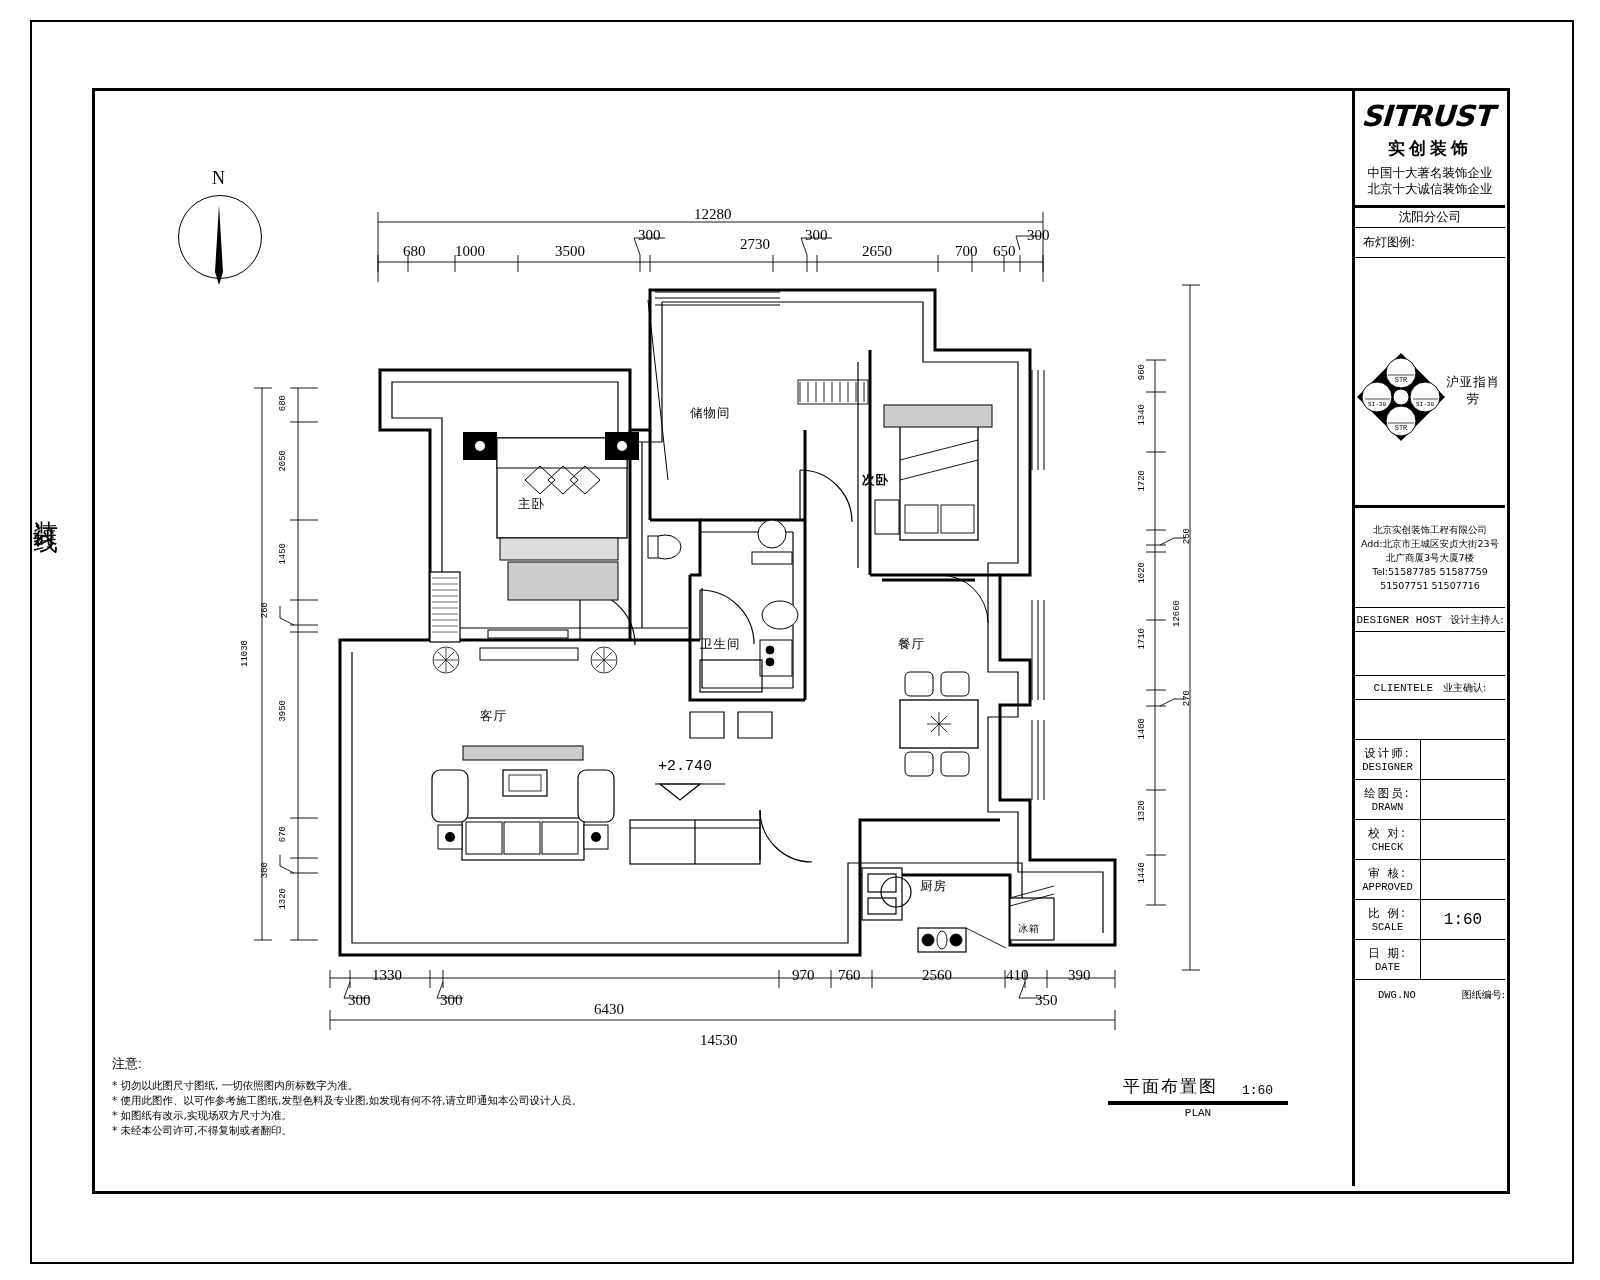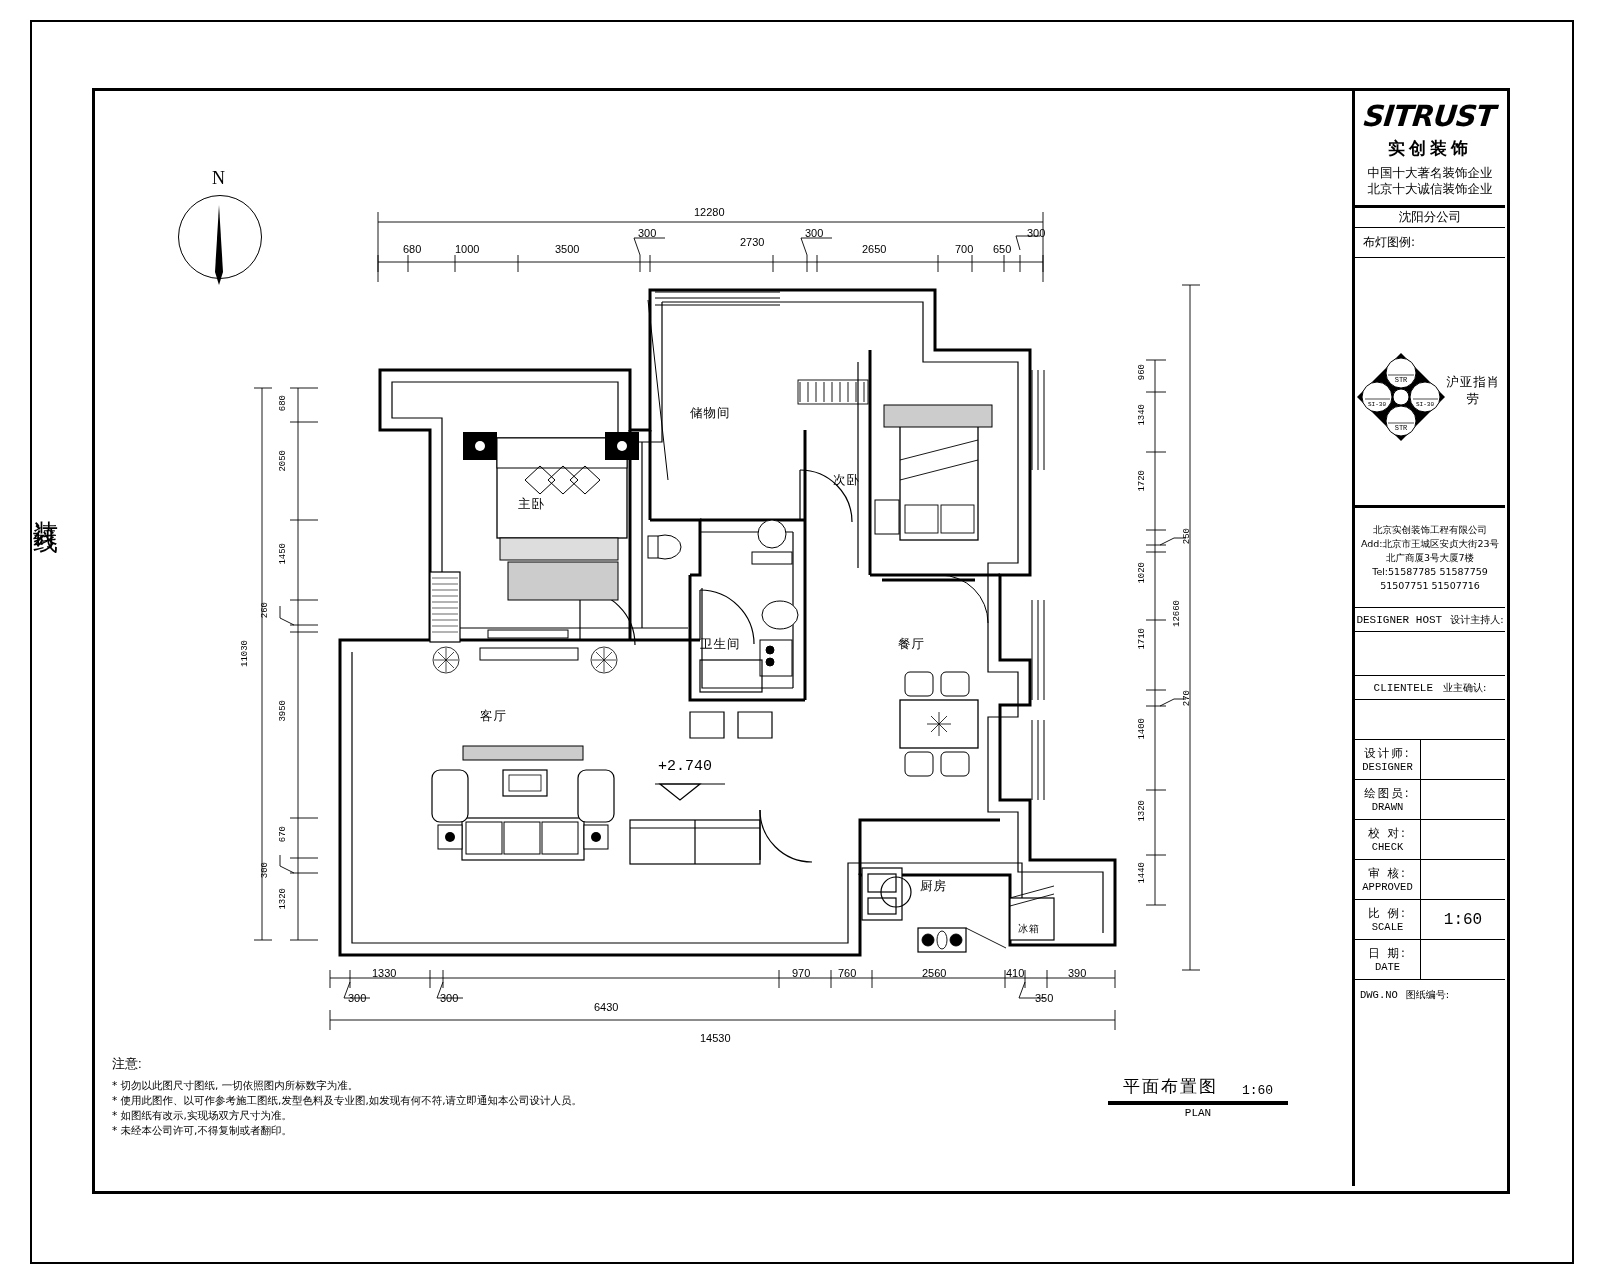--- a/index.html
+++ b/index.html
@@ -27,42 +27,42 @@
   .tb-designerhost{height:24px;font-size:11px;font-family:"Liberation Mono",monospace;letter-spacing:0px;}
   .tb-blank{height:44px;}
   .tb-clientele{height:24px;font-size:11px;font-family:"Liberation Mono",monospace;}
   .tb-blank2{height:40px;}
   .tb-2col{display:flex;width:100%;box-sizing:border-box;border-bottom:1.5px solid #000;}
   .tb-lab{width:66px;border-right:1.5px solid #000;box-sizing:border-box;display:flex;flex-direction:column;
       align-items:center;justify-content:center;padding:3px 0;}
   .tb-val{flex:1;display:flex;align-items:center;justify-content:center;font-size:16px;font-family:"Liberation Mono",monospace;}
   .lab-cn{font-size:11.5px;font-family:"DejaVu Sans",sans-serif;letter-spacing:2px;}
   .lab-en{font-size:10.5px;font-family:"Liberation Mono",monospace;}
-  .tb-dwg{height:30px;font-size:10.5px;font-family:"Liberation Mono",monospace;justify-content:flex-start;padding-left:5px;border-bottom:none;}
+  .tb-dwg{height:30px;font-size:10.5px;font-family:"Liberation Mono",monospace;justify-content:space-between;padding-left:23px;border-bottom:none;}
   
   .badge-wrap{width:92px;height:92px;position:relative;margin-top:30px;}
   
   .notes{position:absolute;left:112px;top:1055px;width:640px;color:#000;}
   .notes-title{font-size:13px;font-family:Liberation Sans, sans-serif;margin-bottom:5px;}
   .notes-line{font-size:10.5px;font-family:"DejaVu Sans",sans-serif;line-height:15px;white-space:nowrap;}
   
   .bottom-co{position:absolute;left:600px;top:1132px;width:460px;text-align:center;font-size:22px;
      letter-spacing:5px;font-weight:bold;font-family:"DejaVu Sans",sans-serif;}
   
   .plantitle{position:absolute;left:1108px;top:1075px;width:180px;text-align:center;}
   .pt-row{display:flex;align-items:flex-end;justify-content:center;gap:24px;}
   .pt-cn{font-size:17px;letter-spacing:2px;font-family:"DejaVu Sans",sans-serif;}
   .pt-scale{font-size:13px;font-family:"Liberation Mono",monospace;}
   .pt-rule{height:0;border-top:3px solid #000;border-bottom:1px solid #000;margin-top:3px;width:180px;}
   .pt-en{font-size:11px;font-family:"Liberation Mono",monospace;margin-top:2px;}
   
   .north{position:absolute;left:178px;top:195px;width:82px;height:82px;border:1.6px solid #000;border-radius:50%;}
   .north-n{position:absolute;left:212px;top:168px;font-size:18px;font-family:"Liberation Serif",serif;}
   
-  .dimtxt{position:absolute;font-size:11px;font-family:Liberation Sans, sans-serif;color:#000;white-space:nowrap;}
+  .dimtxt{position:absolute;font-size:15px;font-family:Liberation Serif, serif;color:#000;white-space:nowrap;}
   .dimtxt-v{position:absolute;font-size:9px;font-family:"Liberation Mono",monospace;color:#000;white-space:nowrap;
      writing-mode:vertical-rl;transform:rotate(180deg);}
   
   .room{position:absolute;font-size:12.5px;font-family:"DejaVu Sans",sans-serif;color:#000;letter-spacing:1px;}
   .elev{position:absolute;font-size:15px;font-family:"Liberation Mono",monospace;}
   svg{position:absolute;left:0;top:0;}
 </style>
 </head>
 <body>
 
@@ -382,21 +382,21 @@
       <circle cx="956" cy="940" r="6" fill="#000"></circle>
       <ellipse cx="942" cy="940" rx="5" ry="9" fill="none"></ellipse>
       <line x1="1010" y1="898" x2="1054" y2="886"></line>
       <line x1="1010" y1="906" x2="1054" y2="894"></line>
       <line x1="966" y1="928" x2="1006" y2="948"></line>
     </g>
   </svg>
 
   <div class="room" style="left:518px;top:496px;">主卧</div>
   <div class="room" style="left:690px;top:405px;">储物间</div>
-  <div class="room" style="left:833px;top:472px;">次卧</div>
+  <div class="room" style="left:862px;top:472px;font-weight:bold;">次卧</div>
   <div class="room" style="left:700px;top:636px;">卫生间</div>
   <div class="room" style="left:480px;top:708px;">客厅</div>
   <div class="room" style="left:898px;top:636px;">餐厅</div>
   <div class="room" style="left:920px;top:878px;">厨房</div>
   <div class="room" style="left:1018px;top:922px;font-size:10px;">冰箱</div>
   <div class="elev" style="left:658px;top:758px;">+2.740</div>
 
   <div class="dimtxt" style="left:694px;top:206px;">12280</div>
   <div class="dimtxt" style="left:403px;top:243px;">680</div>
   <div class="dimtxt" style="left:455px;top:243px;">1000</div>

